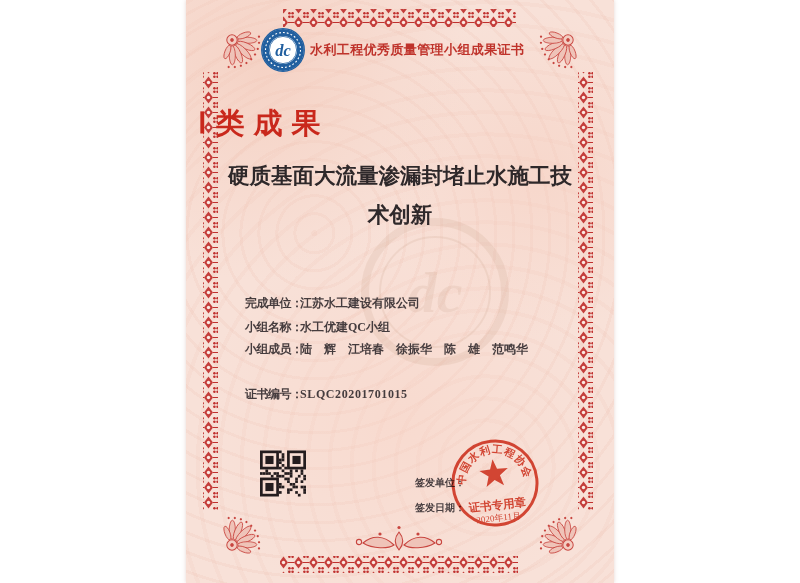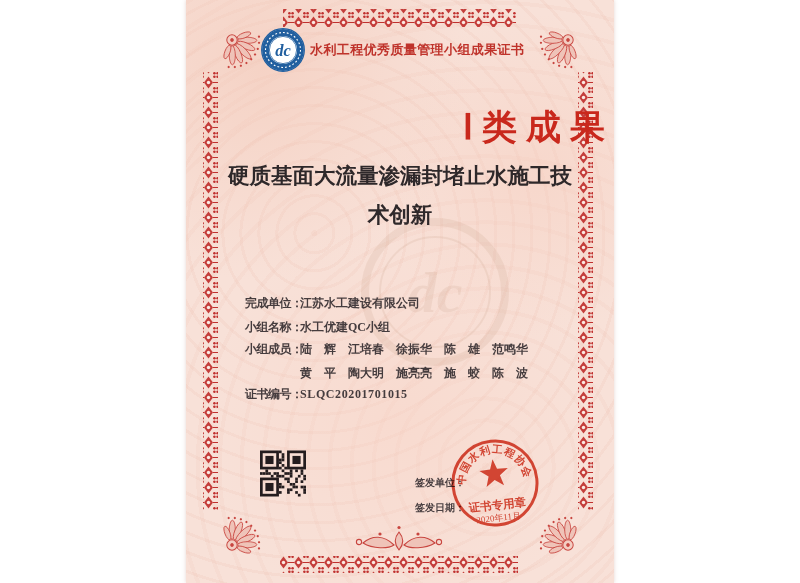--- a/index.html
+++ b/index.html
@@ -11,22 +11,22 @@
       radial-gradient(circle at 18% 12%, rgba(243,199,182,.55), rgba(243,199,182,0) 34%),
       radial-gradient(circle at 82% 30%, rgba(246,205,190,.5), rgba(246,205,190,0) 30%),
       radial-gradient(circle at 50% 72%, rgba(248,210,196,.45), rgba(248,210,196,0) 42%),
       repeating-radial-gradient(circle at 30% 40%, rgba(227,160,140,.10) 0 3px, rgba(227,160,140,0) 3px 18px),
       repeating-radial-gradient(circle at 70% 80%, rgba(227,160,140,.08) 0 4px, rgba(227,160,140,0) 4px 22px);
     box-shadow:0 0 4px rgba(150,90,70,.25);}
   .deco{position:absolute;left:0;top:0;pointer-events:none;}
   .header-title{position:absolute;left:124px;top:41px;width:240px;
     font-size:13px;font-weight:bold;color:#bf332b;letter-spacing:.4px;white-space:nowrap;}
   .logo{position:absolute;left:74px;top:27px;width:46px;height:46px;}
-  .grade{position:absolute;left:0;right:0;top:104px;text-align:right;
-    font-size:35px;font-weight:bold;color:#c9281c;letter-spacing:9px;text-indent:12px;}
+  .grade{position:absolute;left:0;right:0;top:104px;text-align:left;
+    font-size:29px;font-weight:bold;color:#c9281c;letter-spacing:9px;text-indent:12px;}
   .main-title{position:absolute;left:28px;right:28px;top:157px;text-align:center;
     font-size:21.5px;line-height:38.5px;font-weight:bold;color:#2e282a;
     font-family:"Liberation Sans", sans-serif;}
   .field-row{position:absolute;left:59px;font-size:12px;font-weight:600;color:#453c3e;white-space:nowrap;}
   .field-row .lbl{display:inline-block;width:55px;letter-spacing:-.5px;}
   .r1{top:295px}.r2{top:319px}.r3{top:341px}.r4{top:365px}.r5{top:386px}
   .certno{letter-spacing:.6px;}
   .qr{position:absolute;left:74px;top:450px;width:46px;height:47px;}
   .issue-label{position:absolute;left:229px;font-size:10px;font-weight:600;color:#4a4042;white-space:nowrap;}
   .i1{top:476px}.i2{top:501px}
@@ -125,23 +125,20 @@
     </div>
 
     <div class="field-row r1">
       <span class="lbl">完成单位：</span><span>江苏水工建设有限公司</span>
     </div>
     <div class="field-row r2">
       <span class="lbl">小组名称：</span><span>水工优建QC小组</span>
     </div>
     <div class="field-row r3">
       <span class="lbl">小组成员：</span><span>陆　辉　江培春　徐振华　陈　雄　范鸣华</span>
-    </div>
-    <div class="field-row r4">
-      <span class="lbl"></span><span>黄　平　陶大明　施亮亮　施　蛟　陈　波</span>
     </div>
     <div class="field-row r5">
       <span class="lbl">证书编号：</span><span class="certno">SLQC20201701015</span>
     </div>
 
     <div class="qr">
       <svg id="qr-svg" width="46" height="47" viewBox="0 0 45 45">
           <g fill="#241c1e">
             <rect x="18.53" y="0.00" width="2.65" height="2.65"></rect>
             <rect x="21.18" y="2.65" width="2.65" height="2.65"></rect>

